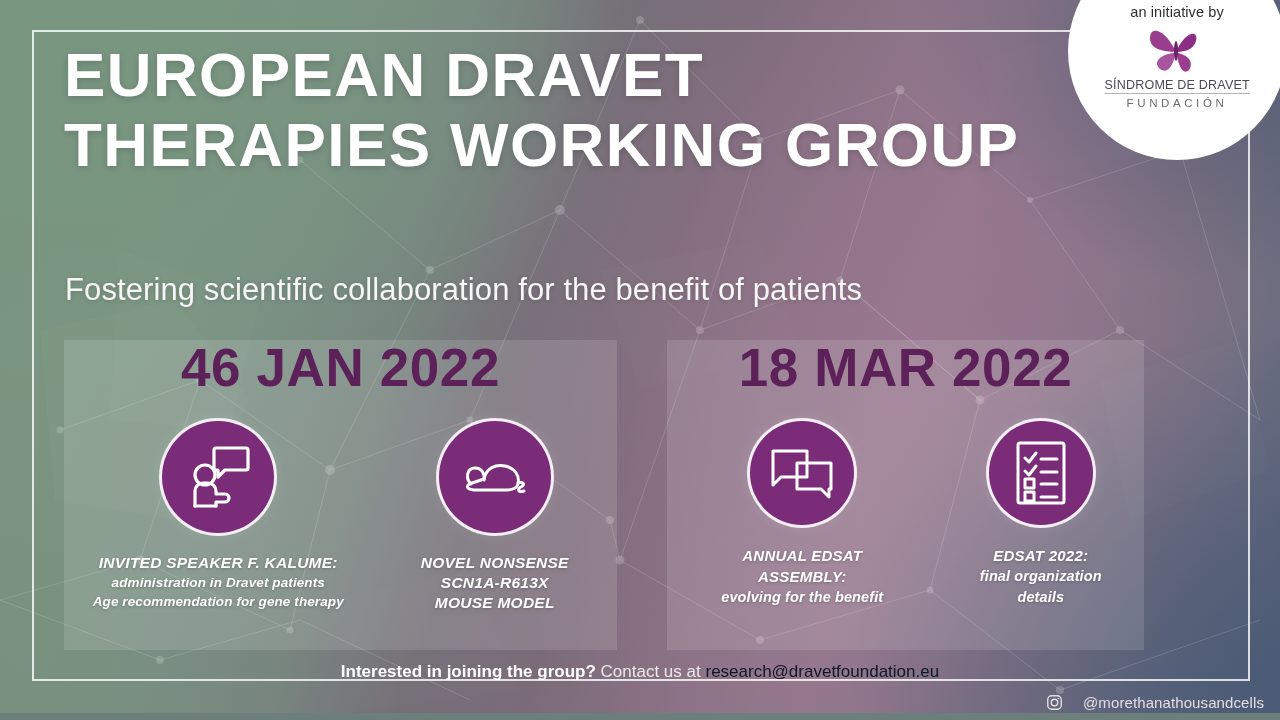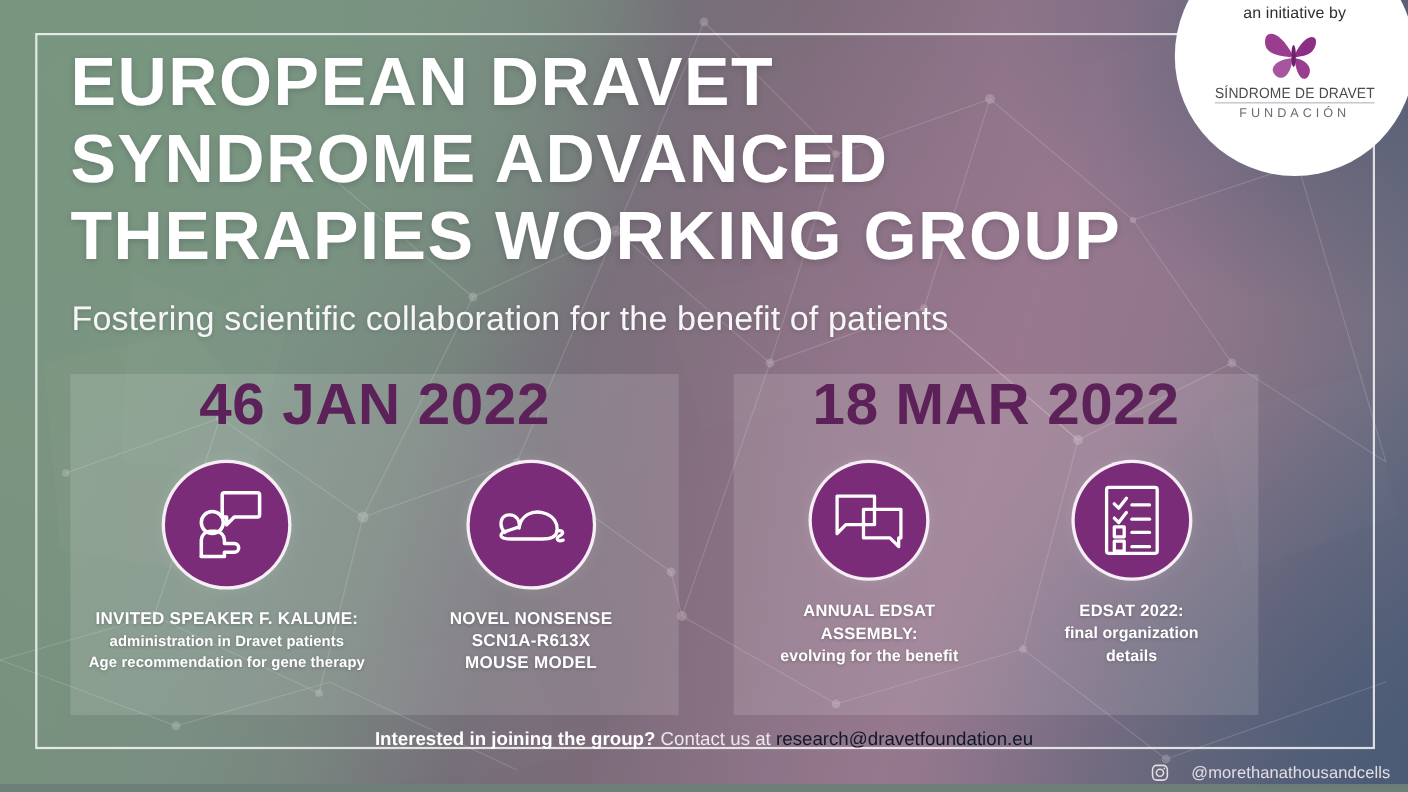--- a/index.html
+++ b/index.html
@@ -109,22 +109,22 @@
   .panel-right { left:667px; width:477px; }
 
   .date {
     position:absolute; top:-8px; width:100%;
     text-align:center;
     font-size:53px; font-weight:700; color:#5d2159;
     letter-spacing:0.6px; line-height:72px;
   }
 
   .items {
-    position:absolute; top:78px; left:4px; width:100%;
-    display:flex; justify-content:space-between; align-items:flex-start;
+    position:absolute; top:78px; left:16px; width:100%;
+    display:flex; justify-content:space-between; align-items:flex-start;font-style:italic;
   }
   .item { width:50%; display:flex; flex-direction:column; align-items:center; }
   .icon-circle {
     width:118px; height:118px; border-radius:50%;
     background:#7b2c79;
     border:3px solid rgba(255,255,255,0.92);
     display:flex; align-items:center; justify-content:center;
     box-shadow:0 0 14px rgba(255,255,255,0.10);
   }
   .caption { margin-top:17px; text-align:center; color:#ffffff; }
@@ -238,21 +238,20 @@
         <path d="M34 29 C44 31, 50 38, 45 46 C39 52, 34 41, 33 30 Z" fill="#9b3d8f"></path>
         <ellipse cx="32" cy="27" rx="2.1" ry="10" fill="#6f2269"></ellipse>
       </g>
     </svg>
     <div class="logo-name">SÍNDROME DE DRAVET</div>
     <div class="logo-sub">FUNDACIÓN</div>
   </div>
 
   <div class="title-block">
     <div class="title-line">EUROPEAN DRAVET</div>
-    <div class="title-line">SYNDROME ADVANCED</div>
     <div class="title-line">THERAPIES WORKING GROUP</div>
   </div>
   <div class="subtitle">Fostering scientific collaboration for the benefit of patients</div>
 
   <div class="panel panel-left">
     <div class="date">46 JAN 2022</div>
     <div class="items">
 
       <div class="item">
         <div class="icon-circle">

